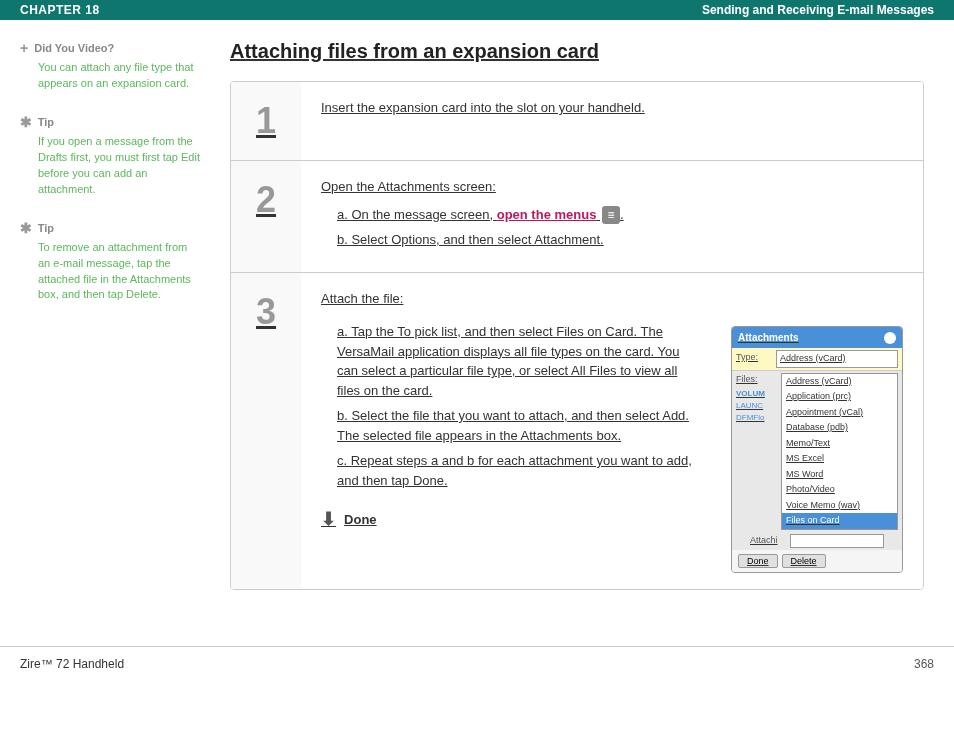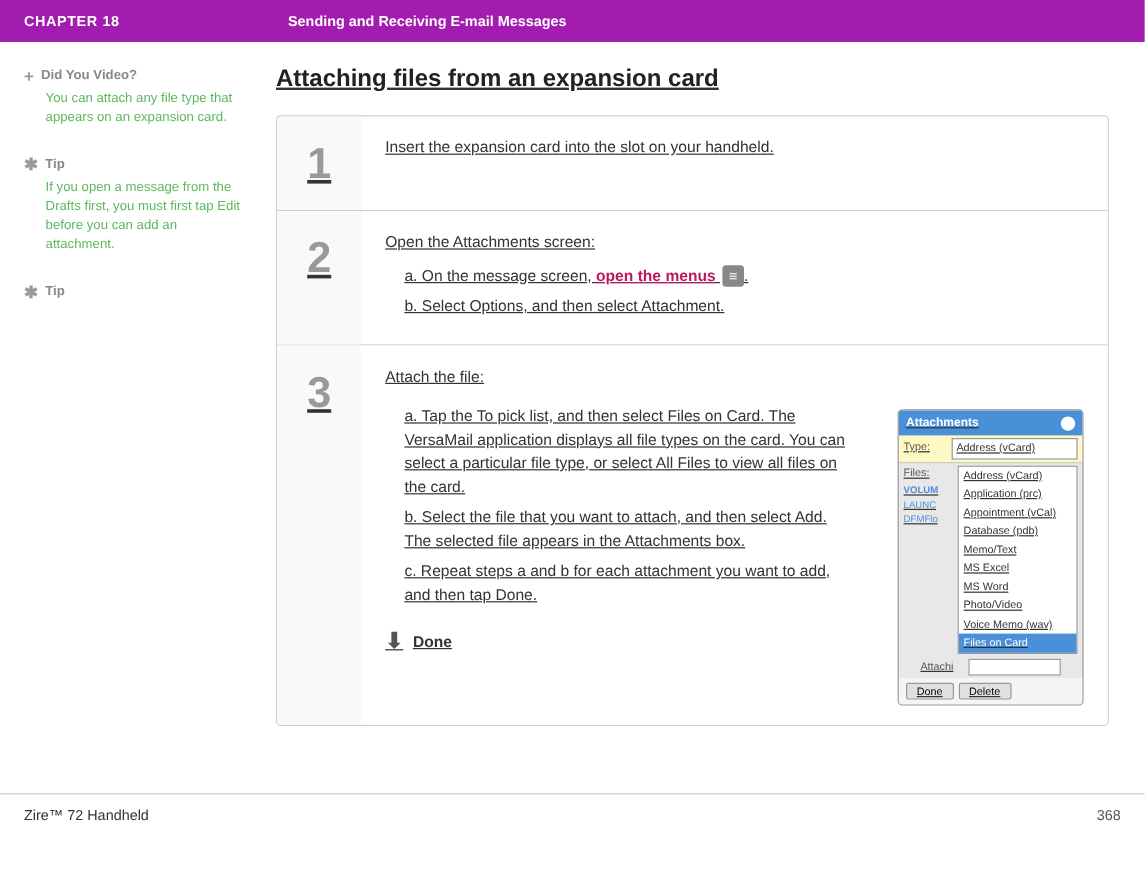--- a/index.html
+++ b/index.html
@@ -7,38 +7,38 @@
       font-family: Arial, Helvetica, sans-serif;
       font-size: 13px;
       background: #fff;
       width: 954px;
       min-height: 738px;
       color: #333;
     }
 
     
     .header {
-      background: #a21caf;
+      background: #0f766e;
       color: #fff;
       display: flex;
       align-items: center;
       padding: 0 20px;
-      height: 35px;
+      height: 20px;
     }
     .header-chapter {
       font-weight: bold;
       font-size: 12px;
       letter-spacing: 0.5px;
       flex: 0 0 220px;
     }
     .header-title {
       font-size: 12px;
       font-weight: bold;
       flex: 1;
-      text-align: left;
+      text-align: right;
     }
 
     
     .main-container {
       display: flex;
       padding: 20px 0 20px 0;
     }
 
     
     .sidebar {
@@ -159,21 +159,21 @@
     .step3-body {
       display: flex;
       gap: 36px;
     }
     .step3-text {
       flex: 1;
     }
 
     
     .attachments-dialog {
-      width: 155px;
+      width: 172px;
       flex-shrink: 0;
       border: 1px solid #999;
       border-radius: 4px;
       background: #e8e8e8;
       font-size: 10px;
       overflow: hidden;
       align-self: flex-start;
       margin-top: 10px;
     }
     .dialog-titlebar {
@@ -314,20 +314,21 @@
         <span class="sidebar-label">Tip</span>
       </div>
       <div class="sidebar-text">If you open a message from the Drafts first, you must first tap Edit before you can add an attachment.</div>
     </div>
 
     <div class="sidebar-item">
       <div class="sidebar-item-header">
         <span class="sidebar-icon">✱</span>
         <span class="sidebar-label">Tip</span>
       </div>
+      <div class="sidebar-text">To remove an attachment from an e-mail message, tap the attached file in the Attachments box, and then tap Delete.</div>
     </div>
 
   </div>
 
   <div class="content">
 
     <h1 class="page-title">Attaching files from an expansion card</h1>
 
     <div class="steps-container">
 

